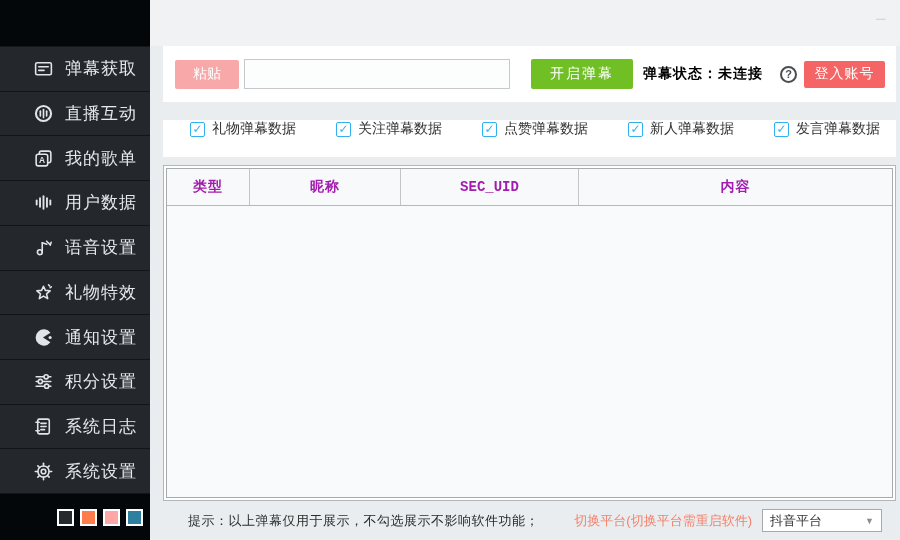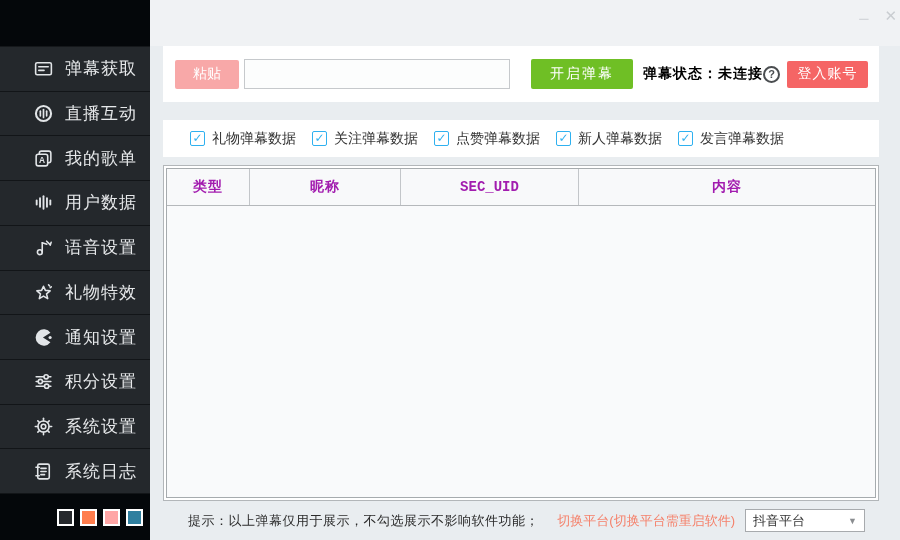--- a/index.html
+++ b/index.html
@@ -39,21 +39,21 @@
                letter-spacing:2px; border-radius:2px; }
   .status { margin-left:10px; font-size:14px; font-weight:bold; color:#000000; letter-spacing:1px; white-space:nowrap; }
   .help { margin-left:auto; width:17px; height:17px; border:2px solid #4a4d50; border-radius:50%;
           color:#4a4d50; font-size:11px; font-weight:bold; display:flex; align-items:center;
           justify-content:center; cursor:pointer; flex-shrink:0; }
   .login-btn { width:81px; height:27px; background:#f56565; font-size:14px; margin-left:7px;
                letter-spacing:1px; border-radius:2px; }
 
   .gap1 { height:18px; } .gap2 { height:8px; }
 
-  .panel2 { height:37px; display:flex; align-items:center; padding-left:27px; }
+  .panel2 { height:37px; display:flex; align-items:flex-start; padding-left:27px;gap:24px; }
   .filter-group { display:flex; align-items:center; margin-right:17px; width:105px; cursor:pointer; }
   .checkbox { width:15px; height:15px; border:1px solid #2fb1f0; border-radius:2px; background:#fff;
               color:#2fb1f0; font-size:12px; font-weight:bold; line-height:13px; text-align:center;
               margin-right:7px; flex-shrink:0; }
   .checkbox::after { content:"✓"; }
   .filter-label { font-size:14px; color:#333; white-space:nowrap; }
 
   .table-outer { height:336px; border:1px solid #b2b6b9; background:#ffffff; padding:2px; }
   .table-inner { height:100%; border:1px solid #a6abae; background:#f9fafb; display:flex; flex-direction:column; }
   .thead { display:flex; height:37px; background:#f8f9fa; border-bottom:1px solid #b5b8bb; flex-shrink:0; }
@@ -153,50 +153,50 @@
       <div class="menu-item">
         <svg class="ic" viewBox="0 0 20 20">
           <line x1="3" y1="5.5" x2="17" y2="5.5"></line>
             <circle cx="12.5" cy="5.5" r="2" fill="#24282c"></circle>
           <line x1="3" y1="10" x2="17" y2="10"></line>
             <circle cx="7" cy="10" r="2" fill="#24282c"></circle>
           <line x1="3" y1="14.5" x2="17" y2="14.5"></line>
             <circle cx="13" cy="14.5" r="2" fill="#24282c"></circle>
         </svg>
         <span class="lbl">积分设置</span>
+      </div>
+
+      <div class="menu-item">
+        <svg class="ic" viewBox="0 0 20 20">
+          <rect x="4.5" y="3" width="11" height="14" rx="1.5"></rect>
+          <line x1="7.5" y1="7" x2="12.5" y2="7"></line>
+            <line x1="7.5" y1="10" x2="12.5" y2="10"></line>
+          <line x1="7.5" y1="13" x2="11" y2="13"></line>
+          <line x1="2.8" y1="6" x2="6" y2="6"></line>
+            <line x1="2.8" y1="14" x2="6" y2="14"></line>
+        </svg>
+        <span class="lbl">系统日志</span>
       </div>
 
       <div class="menu-item">
         <svg class="ic" viewBox="0 0 20 20">
           <circle cx="10" cy="10" r="5.3"></circle>
             <circle cx="10" cy="10" r="2.2"></circle>
           <line x1="15.5" y1="10" x2="17.8" y2="10"></line>
             <line x1="4.5" y1="10" x2="2.2" y2="10"></line>
           <line x1="10" y1="15.5" x2="10" y2="17.8"></line>
             <line x1="10" y1="4.5" x2="10" y2="2.2"></line>
           <line x1="13.8" y1="13.8" x2="15.4" y2="15.4"></line>
             <line x1="6.2" y1="6.2" x2="4.6" y2="4.6"></line>
           <line x1="13.8" y1="6.2" x2="15.4" y2="4.6"></line>
             <line x1="6.2" y1="13.8" x2="4.6" y2="15.4"></line>
         </svg>
         <span class="lbl">系统设置</span>
       </div>
 
-      <div class="menu-item">
-        <svg class="ic" viewBox="0 0 20 20">
-          <rect x="4.5" y="3" width="11" height="14" rx="1.5"></rect>
-          <line x1="7.5" y1="7" x2="12.5" y2="7"></line>
-            <line x1="7.5" y1="10" x2="12.5" y2="10"></line>
-          <line x1="7.5" y1="13" x2="11" y2="13"></line>
-          <line x1="2.8" y1="6" x2="6" y2="6"></line>
-            <line x1="2.8" y1="14" x2="6" y2="14"></line>
-        </svg>
-        <span class="lbl">系统日志</span>
-      </div>
-
 
     </div>
     <div class="sidebar-bottom">
       <div class="swatch" style="background: rgb(38, 41, 45);"></div>
       <div class="swatch" style="background: rgb(255, 125, 77);"></div>
       <div class="swatch" style="background: rgb(255, 166, 166);"></div>
       <div class="swatch" style="background: rgb(47, 127, 159);"></div>
     </div>
   </div>
 

